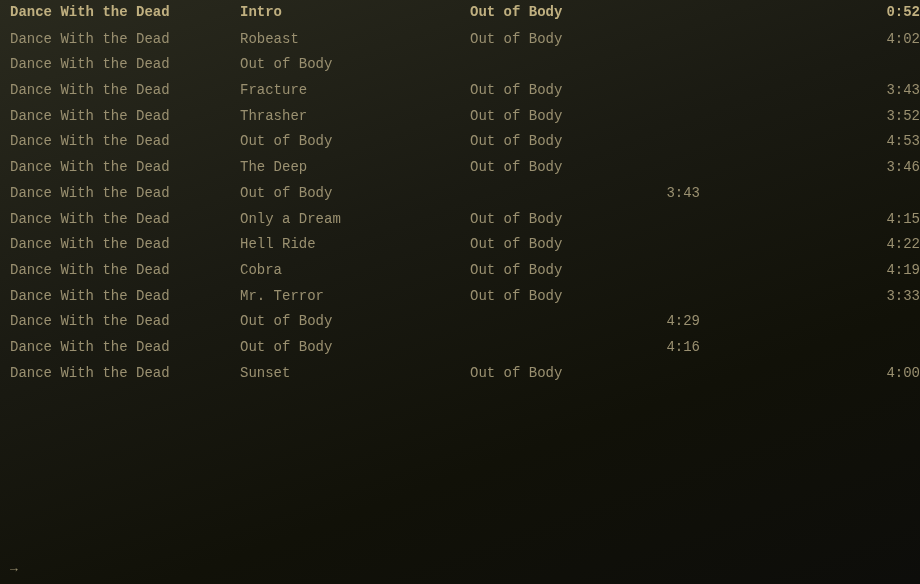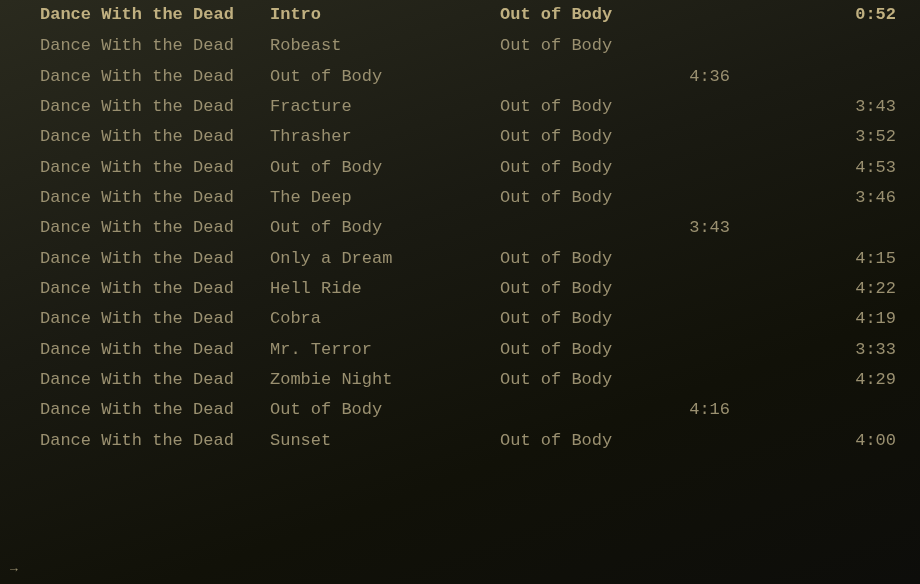--- a/index.html
+++ b/index.html
@@ -19,25 +19,24 @@
     }
 
     .track-list {
       padding: 0;
       width: 100%;
     }
 
     .track-row {
       display: grid;
       grid-template-columns: 230px 230px 230px 1fr;
-      padding: 2px 24px 2px 10px;
-      font-size: 17px;
+      padding: 2px 0 2px 10px;
+      font-size: 14px;
       line-height: 1.55;
       color: #9a9070;
-      margin-left: 30px;
     }
 
     .track-row.header {
       color: #c0b080;
       font-weight: bold;
       padding-bottom: 3px;
     }
 
     .track-row .duration {
       text-align: right;
@@ -65,25 +64,25 @@
   <div class="track-row header">
     <span>Dance With the Dead</span>
     <span>Intro</span>
     <span>Out of Body</span>
     <span class="duration">0:52</span>
   </div>
 <div class="track-row">
       <span>Dance With the Dead</span>
       <span>Robeast</span>
       <span>Out of Body</span>
+      <span class="duration">4:02</span>
     </div>
     <div class="track-row">
       <span>Dance With the Dead</span>
       <span>Out of Body</span>
-      <span class="duration">4:36</span>
     </div>
     <div class="track-row">
       <span>Dance With the Dead</span>
       <span>Fracture</span>
       <span>Out of Body</span>
       <span class="duration">3:43</span>
     </div>
     <div class="track-row">
       <span>Dance With the Dead</span>
       <span>Thrasher</span>
@@ -126,21 +125,20 @@
       <span class="duration">4:19</span>
     </div>
     <div class="track-row">
       <span>Dance With the Dead</span>
       <span>Mr. Terror</span>
       <span>Out of Body</span>
       <span class="duration">3:33</span>
     </div>
     <div class="track-row">
       <span>Dance With the Dead</span>
-      <span>Zombie Night</span>
       <span>Out of Body</span>
       <span class="duration">4:29</span>
     </div>
     <div class="track-row">
       <span>Dance With the Dead</span>
       <span>Out of Body</span>
       <span class="duration">4:16</span>
     </div>
     <div class="track-row">
       <span>Dance With the Dead</span>

